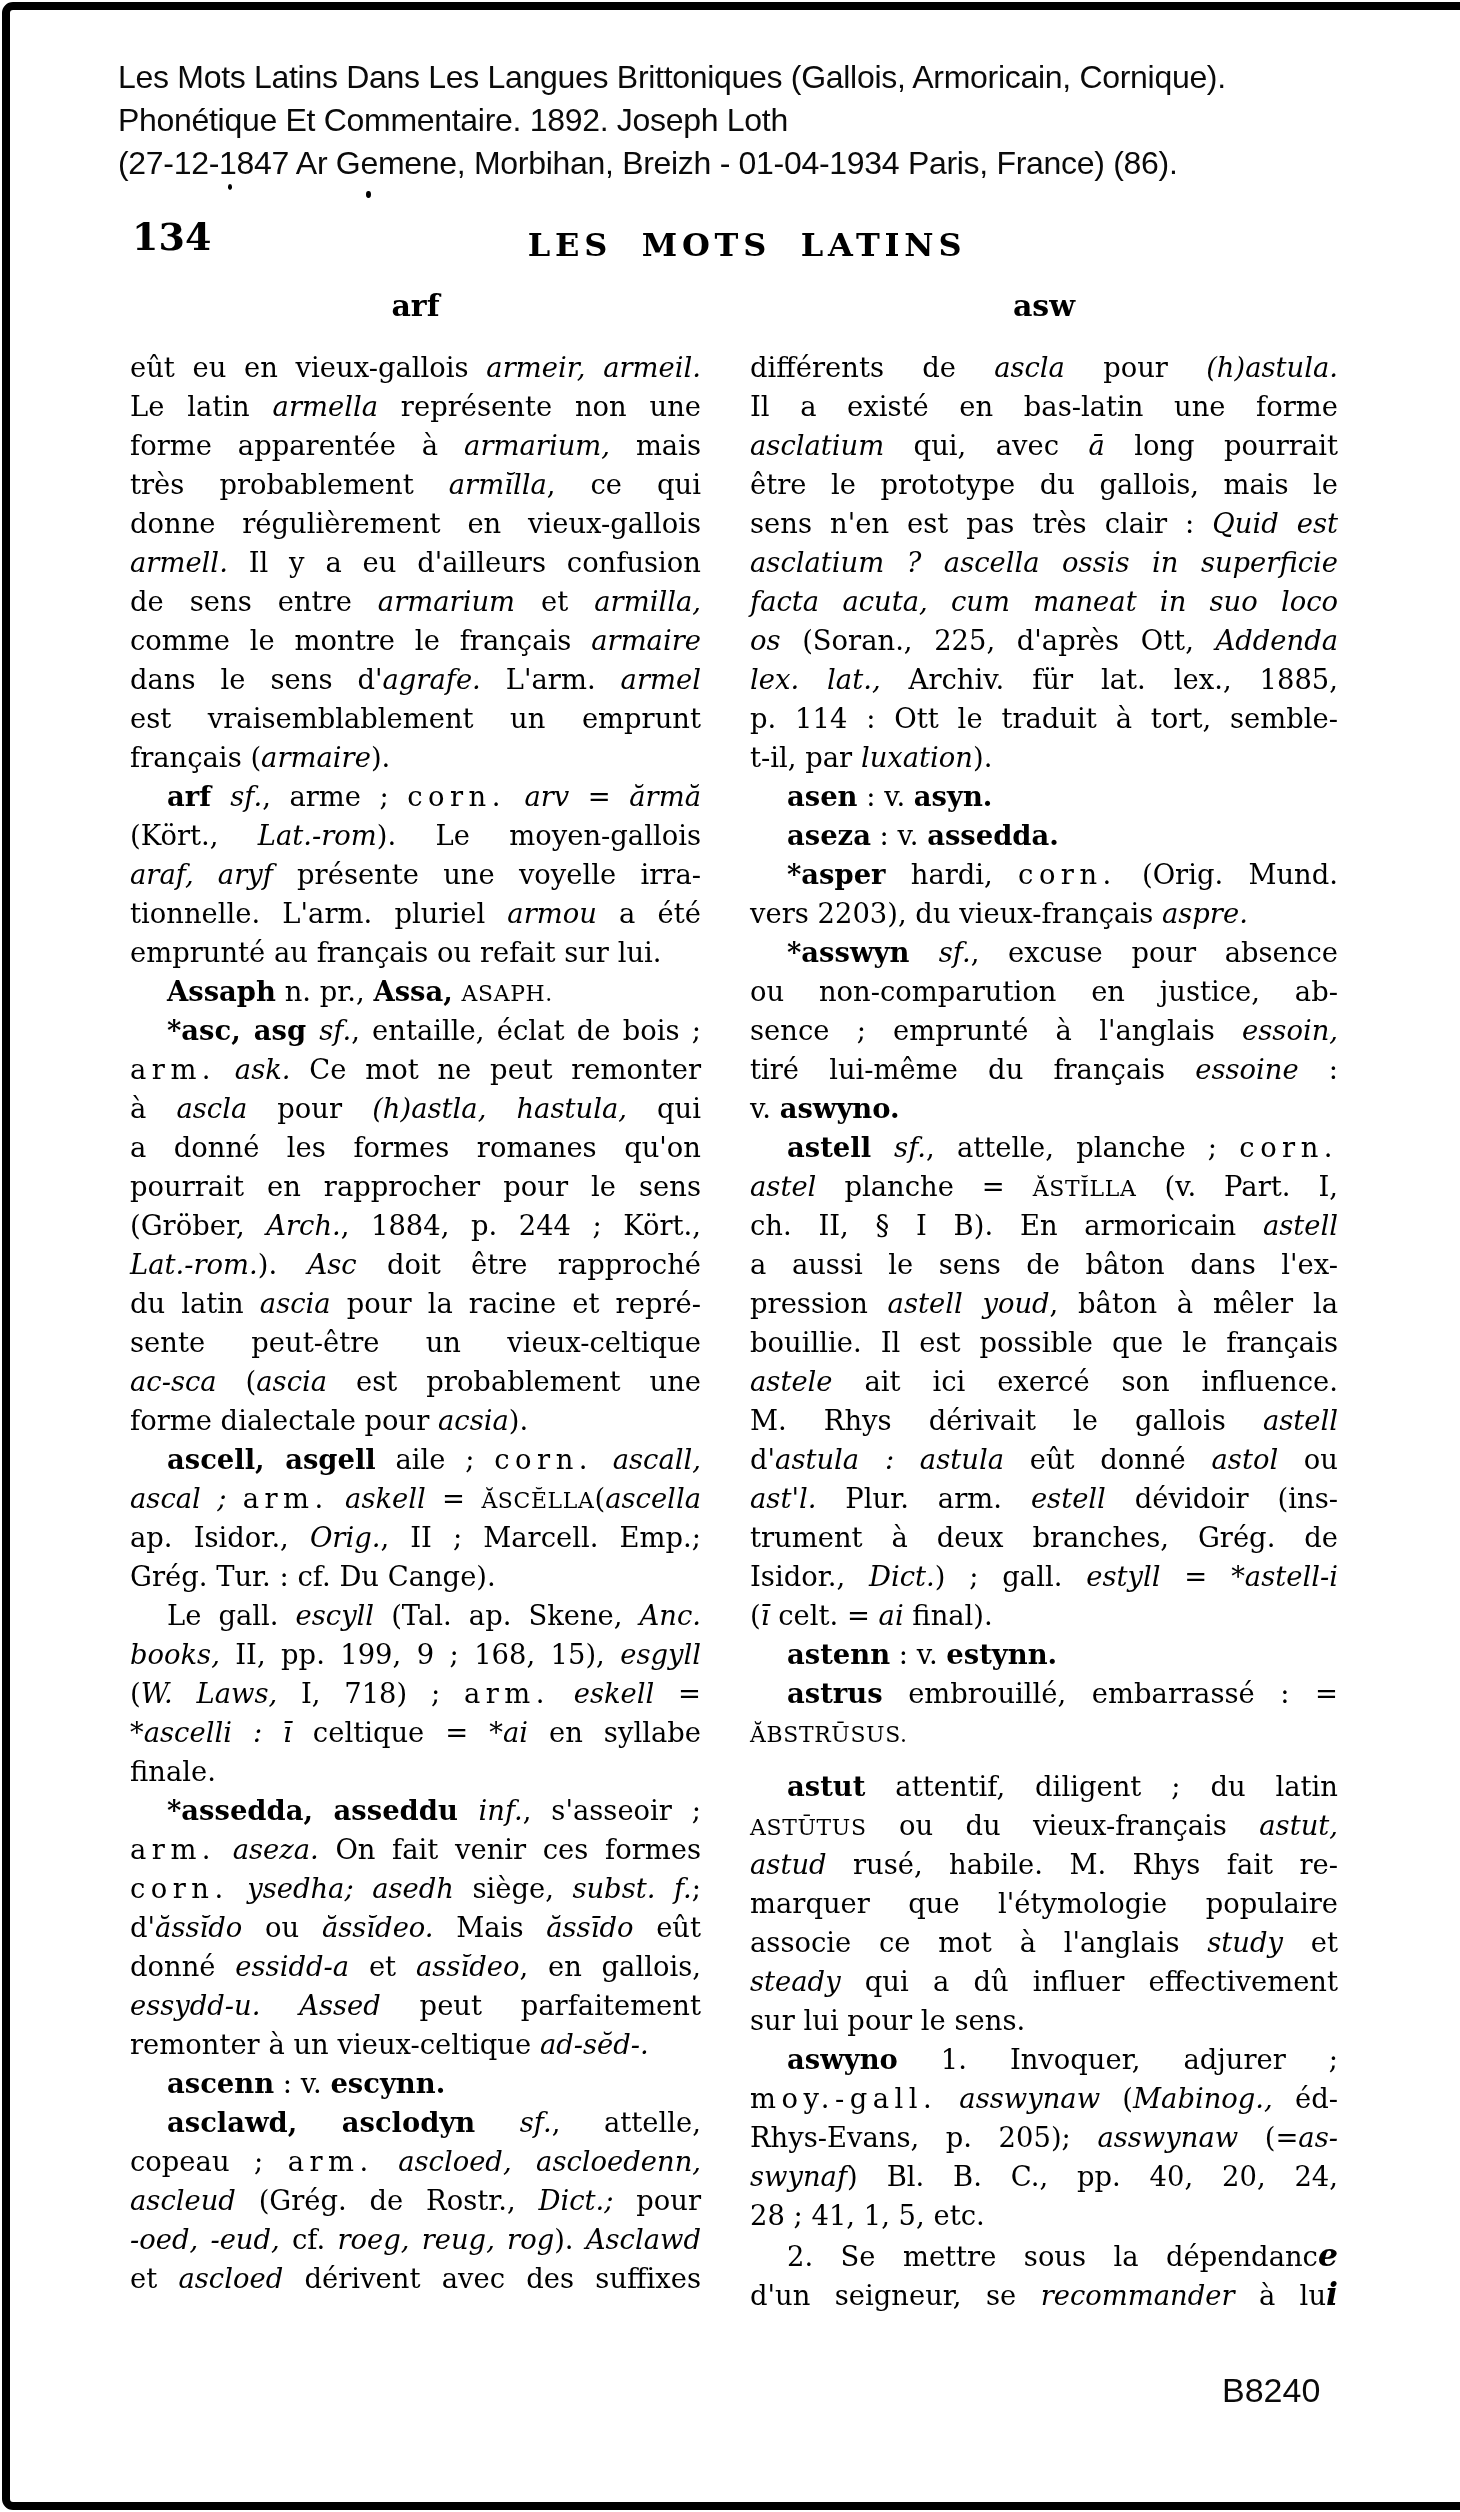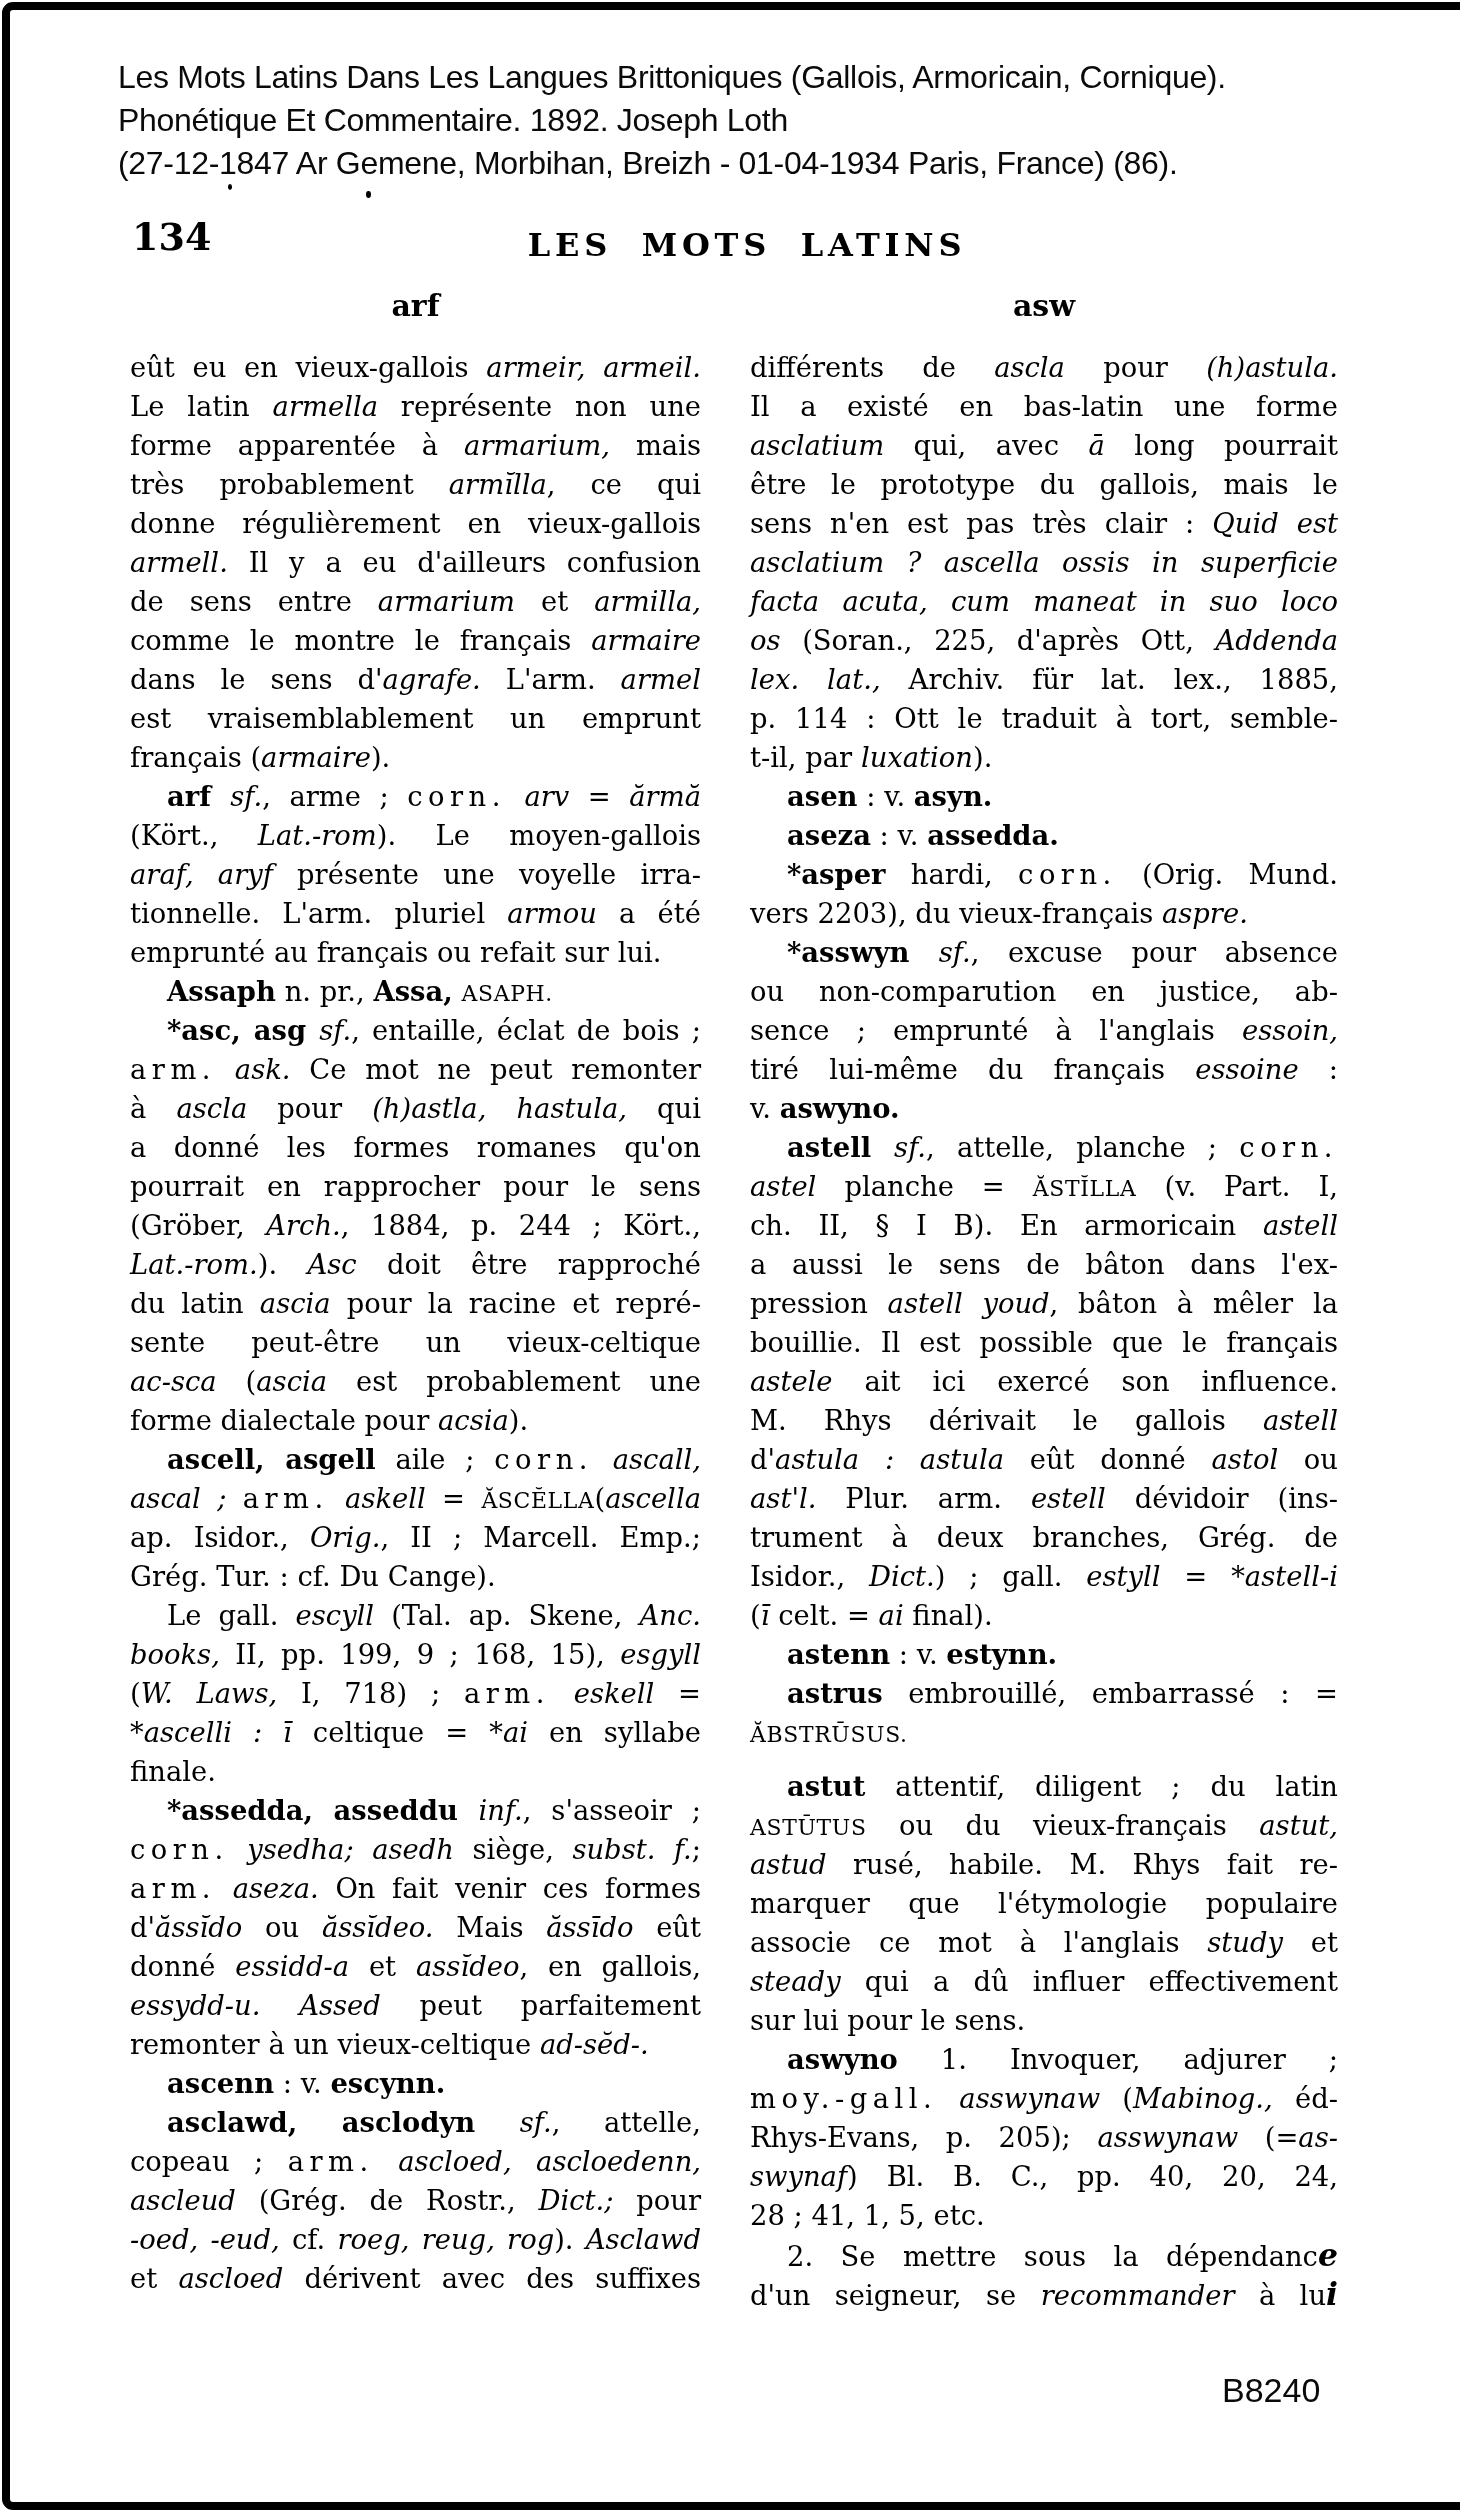--- a/index.html
+++ b/index.html
@@ -78,22 +78,22 @@
         <div class="line ind"><span class="bd">ascell, asgell</span><span> aile ; </span><span class="s">corn.</span><span> </span><span class="it">ascall,</span></div>
         <div class="line"><span class="it">ascal ;</span><span> </span><span class="s">arm.</span><span> </span><span class="it">askell</span><span> = </span><span class="c">ĂSCĔLLA</span><span>(</span><span class="it">ascella</span></div>
         <div class="line"><span>ap. Isidor., </span><span class="it">Orig.</span><span>, II ; Marcell. Emp.;</span></div>
         <div class="line end"><span>Grég. Tur. : cf. Du Cange).</span></div>
         <div class="line ind"><span>Le gall. </span><span class="it">escyll</span><span> (Tal. ap. Skene, </span><span class="it">Anc.</span></div>
         <div class="line"><span class="it">books,</span><span> II, pp. 199, 9 ; 168, 15), </span><span class="it">esgyll</span></div>
         <div class="line"><span>(</span><span class="it">W. Laws,</span><span> I, 718) ; </span><span class="s">arm.</span><span> </span><span class="it">eskell</span><span> =</span></div>
         <div class="line"><span class="it">*ascelli : ī</span><span> celtique = *</span><span class="it">ai</span><span> en syllabe</span></div>
         <div class="line end"><span>finale.</span></div>
         <div class="line ind"><span class="bd">*assedda, asseddu </span><span class="it">inf.</span><span>, s'asseoir ;</span></div>
+        <div class="line"><span class="s">arm.</span><span> </span><span class="it">aseza.</span><span> On fait venir ces formes</span></div>
         <div class="line"><span class="s">corn.</span><span> </span><span class="it">ysedha;</span><span> </span><span class="it">asedh</span><span> siège, </span><span class="it">subst. f.</span><span>;</span></div>
-        <div class="line"><span class="s">arm.</span><span> </span><span class="it">aseza.</span><span> On fait venir ces formes</span></div>
         <div class="line"><span>d'</span><span class="it">ăssĭdo</span><span> ou </span><span class="it">ăssĭdeo.</span><span> Mais </span><span class="it">ăssīdo</span><span> eût</span></div>
         <div class="line"><span>donné </span><span class="it">essidd-a</span><span> et </span><span class="it">assĭdeo</span><span>, en gallois,</span></div>
         <div class="line"><span class="it">essydd-u.</span><span> </span><span class="it">Assed</span><span> peut parfaitement</span></div>
         <div class="line end"><span>remonter à un vieux-celtique </span><span class="it">ad-sĕd-.</span></div>
         <div class="line ind end"><span class="bd">ascenn</span><span> : v. </span><span class="bd">escynn.</span></div>
         <div class="line ind"><span class="bd">asclawd, asclodyn </span><span class="it">sf.</span><span>, attelle,</span></div>
         <div class="line"><span>copeau ; </span><span class="s">arm.</span><span> </span><span class="it">ascloed, ascloedenn,</span></div>
         <div class="line"><span class="it">ascleud</span><span> (Grég. de Rostr., </span><span class="it">Dict.;</span><span> pour</span></div>
         <div class="line"><span class="it">-oed, -eud,</span><span> cf. </span><span class="it">roeg, reug, rog</span><span>). </span><span class="it">Asclawd</span></div>
         <div class="line"><span>et </span><span class="it">ascloed</span><span> dérivent avec des suffixes</span></div>

